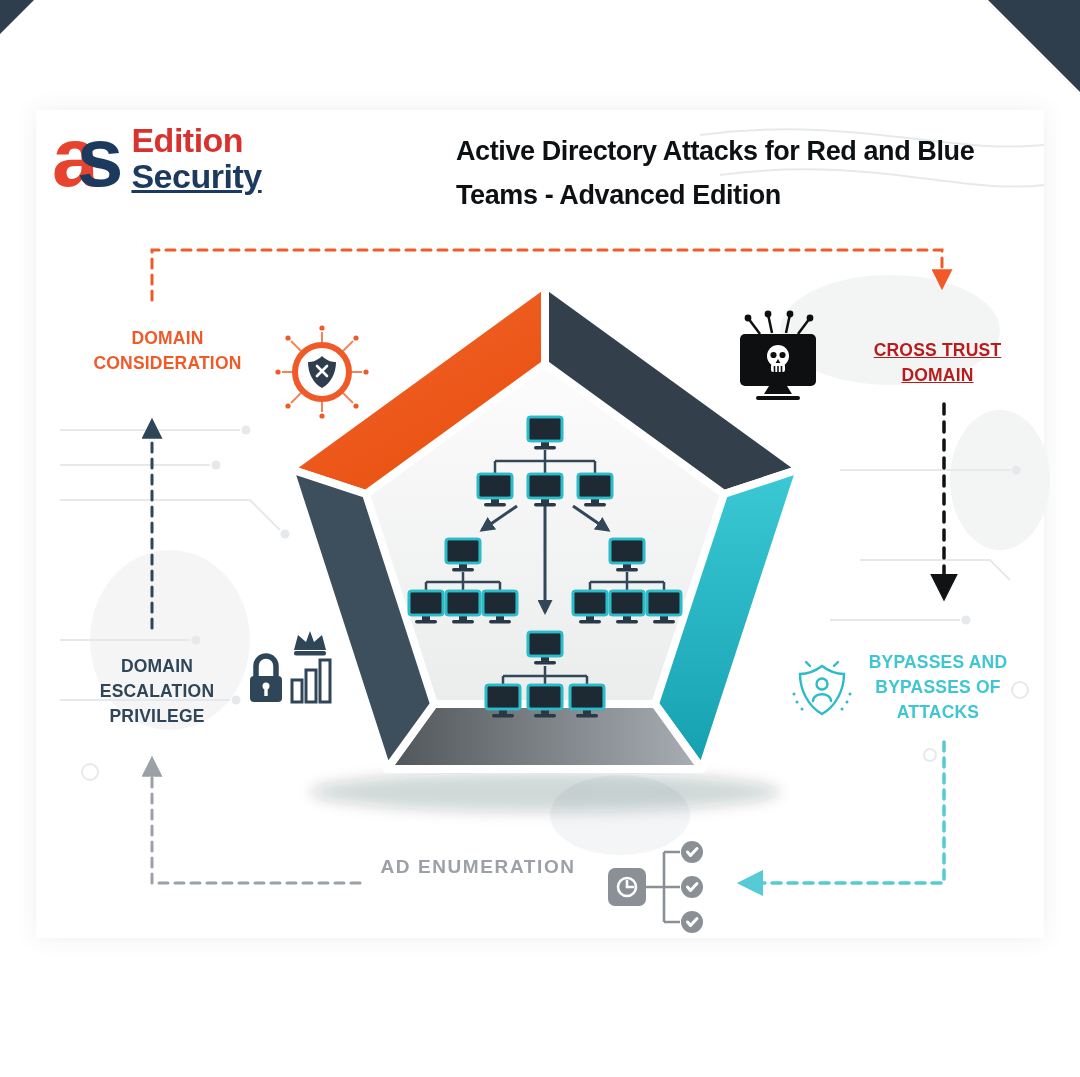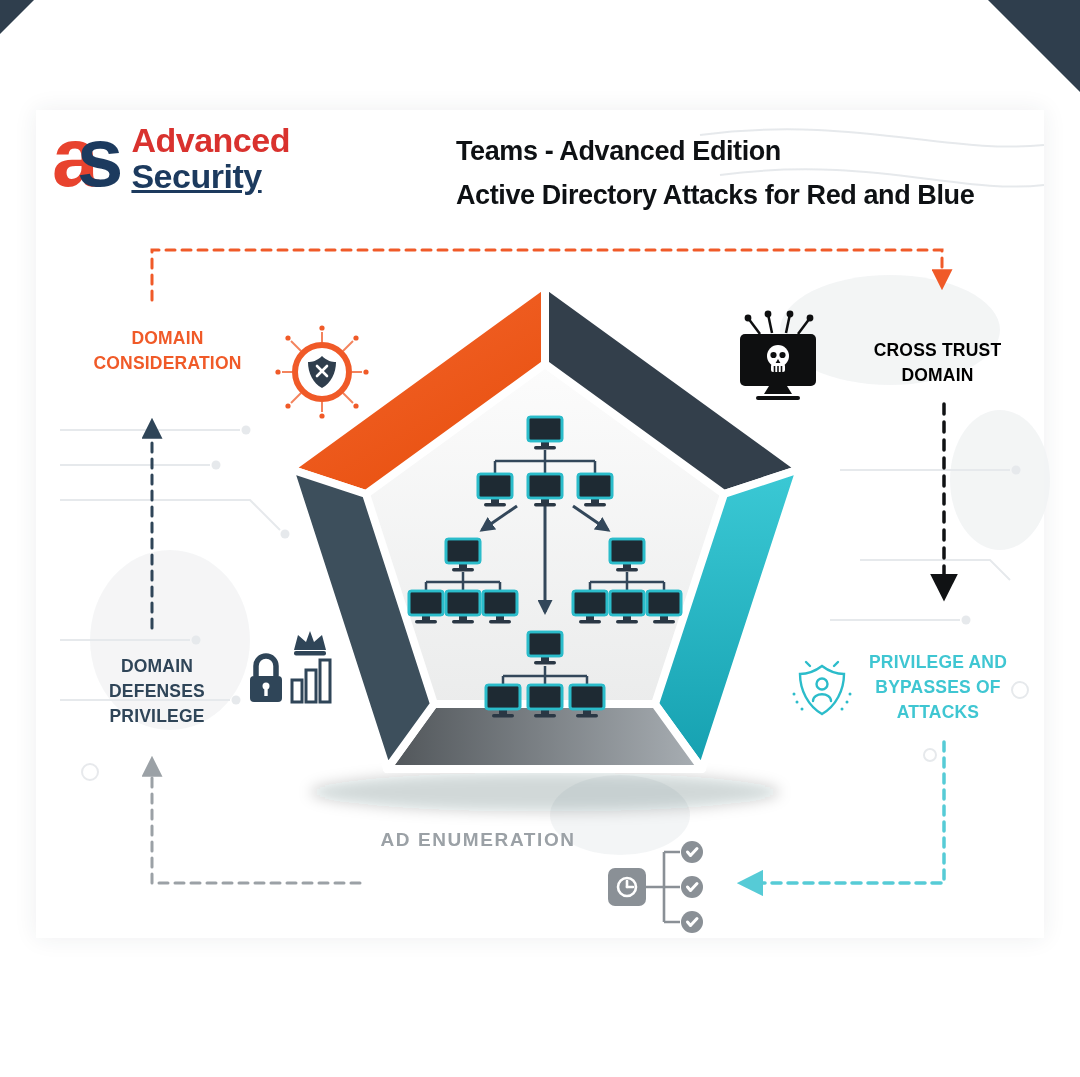--- a/index.html
+++ b/index.html
@@ -25,21 +25,21 @@
     font-weight:800;font-size:27px;line-height:1.62;letter-spacing:-.4px;
   }
   
   .node-label{
     position:absolute;font-weight:800;text-align:center;
     font-size:17.5px;line-height:1.42;letter-spacing:.2px;
   }
   .lbl-opsec{left:85px;top:326px;width:165px;}
   .lbl-cross{left:855px;top:338px;width:165px;}
   .lbl-def{left:858px;top:650px;width:160px;}
-  .lbl-adenum{left:368px;top:827px;width:220px;font-size:19px;letter-spacing:1.6px;}
+  .lbl-adenum{left:368px;top:854px;width:220px;font-size:19px;letter-spacing:1.6px;}
   .lbl-dpe{left:72px;top:654px;width:170px;}
 </style>
 </head>
 <body>
 
 <div class="card"></div>
 
 <svg class="stage" width="1080" height="1077" viewBox="0 0 1080 1077" xmlns="http://www.w3.org/2000/svg">
   <defs>
     <linearGradient id="gradOrange" x1="0" y1="0" x2="0.7" y2="1">
@@ -278,46 +278,46 @@
     <rect x="16.3" y="58" width="3.4" height="8" fill="#FFFFFF"></rect>
   </g>
 </svg>
 
 <div class="logo">
   <div class="logo-mark">
     <span class="logo-a" style="color: rgb(232, 67, 46);">a</span>
     <span class="logo-s" style="color: rgb(28, 58, 94);">s</span>
   </div>
   <div class="logo-words">
-    <div style="color: rgb(217, 50, 46);">Advanced</div>
+    <div style="color: rgb(217, 50, 46);">Edition</div>
     <div style="color: rgb(28, 58, 94); text-decoration: underline;">Security</div>
   </div>
 </div>
 
 <div class="title" style="color: rgb(14, 17, 20);">
+  <div>Active Directory Attacks for Red and Blue</div>
   <div>Teams - Advanced Edition</div>
-  <div>Active Directory Attacks for Red and Blue</div>
 </div>
 
 <div class="node-label lbl-opsec" style="color: rgb(240, 90, 40);">
   <div>DOMAIN</div>
   <div>CONSIDERATION</div>
 </div>
 
-<div class="node-label lbl-cross" style="color: #000000;">
+<div class="node-label lbl-cross" style="color: #b91c1c; text-decoration: underline;">
   <div>CROSS TRUST</div>
   <div>DOMAIN</div>
 </div>
 
 <div class="node-label lbl-def" style="color: rgb(63, 198, 210);">
-  <div>PRIVILEGE AND</div>
+  <div>BYPASSES AND</div>
   <div>BYPASSES OF</div>
   <div>ATTACKS</div>
 </div>
 
 <div class="node-label lbl-adenum" style="color: rgb(155, 161, 166);">
   <div>AD ENUMERATION</div>
 </div>
 
 <div class="node-label lbl-dpe" style="color: rgb(47, 69, 88);">
-  <div>DOMAIN DEFENSES</div>
+  <div>DOMAIN ESCALATION</div>
   <div>PRIVILEGE</div>
 </div>
 
 </body></html>

